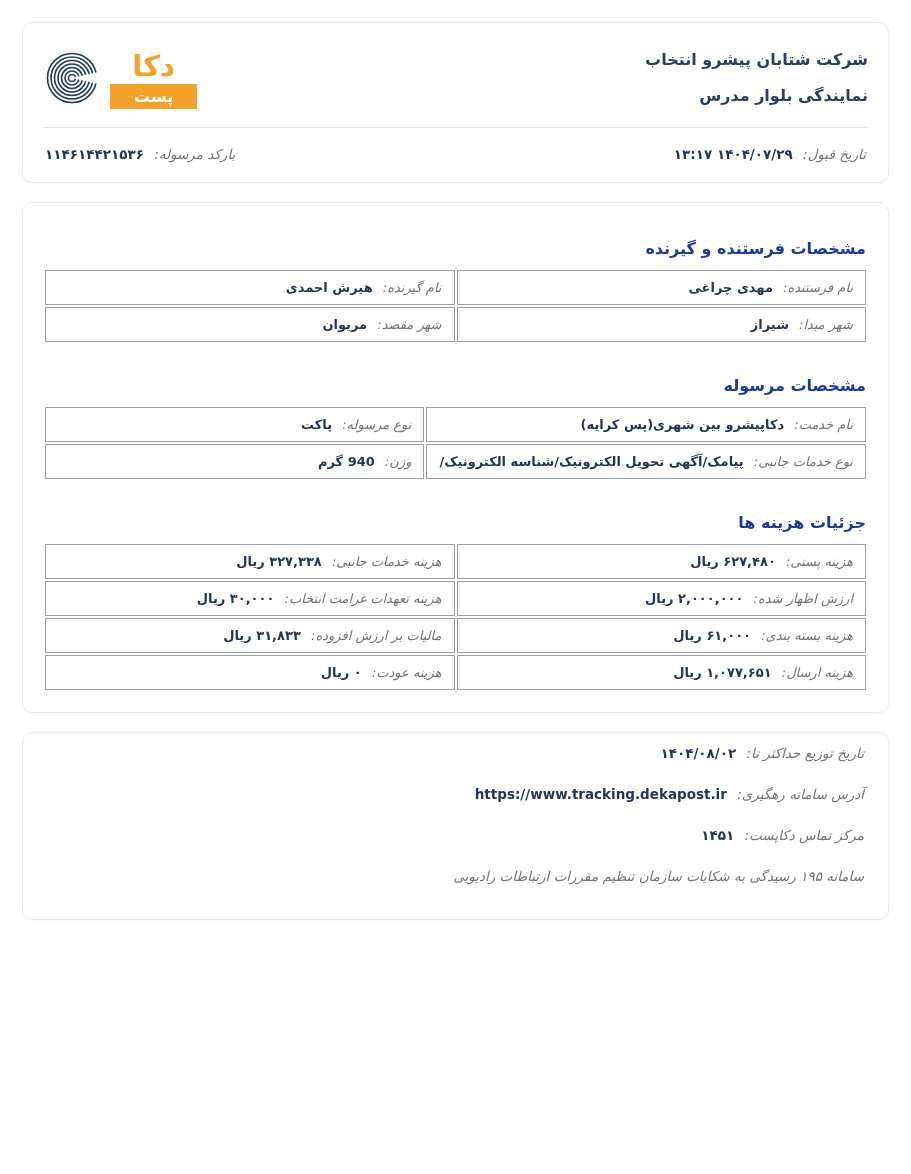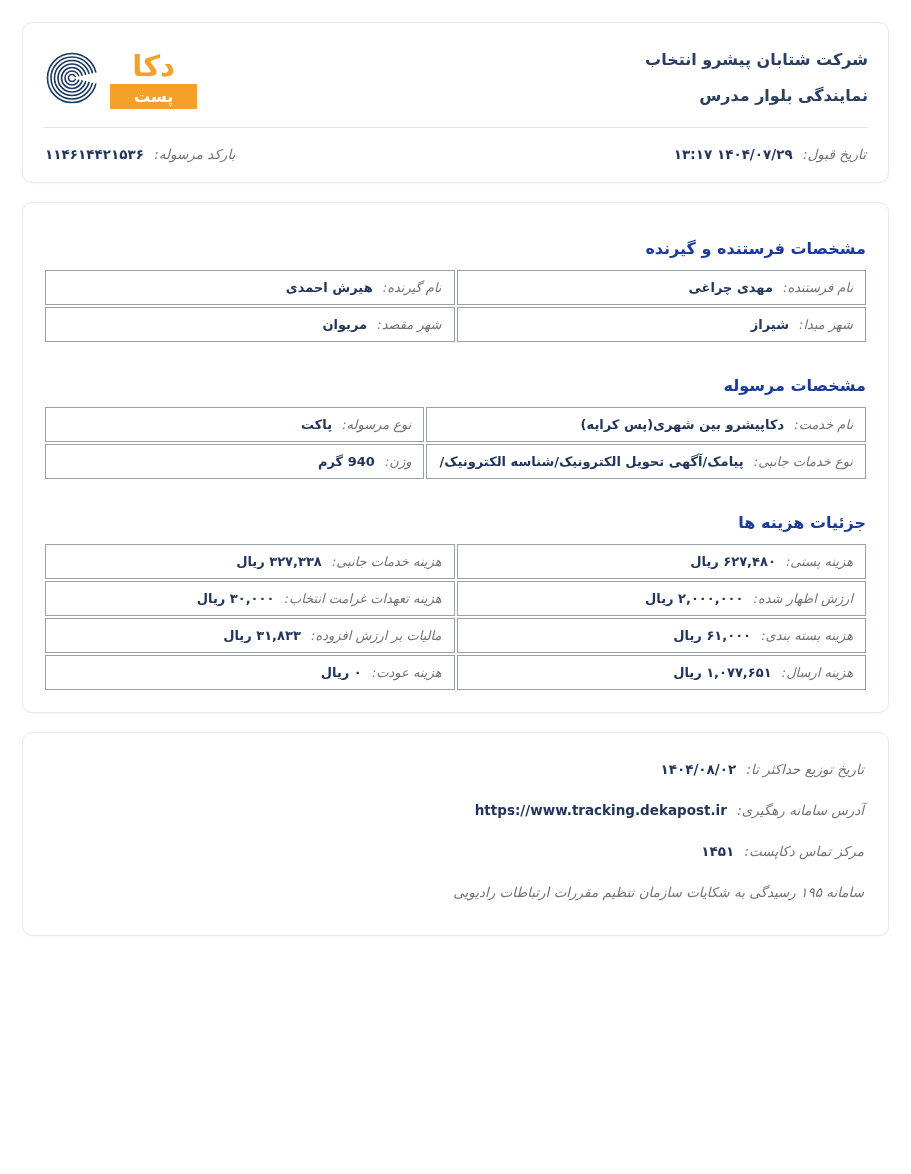--- a/index.html
+++ b/index.html
@@ -53,21 +53,21 @@
     border:1px solid #9aa0a6;
     padding:9px 12px;
     font-size:13px;
     background:#fff;
     text-align:right;
     white-space:nowrap;
   }
   table.grid td.total-cell { width:100%; }
 
   
-  .footer-card { padding:28px 24px 10px; }
+  .footer-card { padding:12px 24px 10px; }
   .f-line { text-align:right; font-size:13.5px; margin-bottom:25px; }
   .ltr-val { direction:ltr; unicode-bidi:embed; display:inline-block; }
 </style>
 </head>
 <body>
 
 <div class="page">
 
   <div class="card header-card">
     <div class="header-top">

